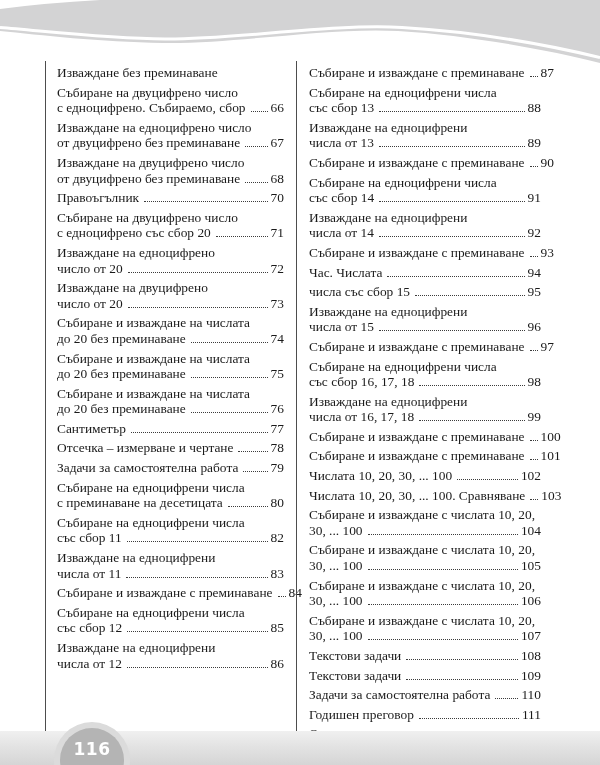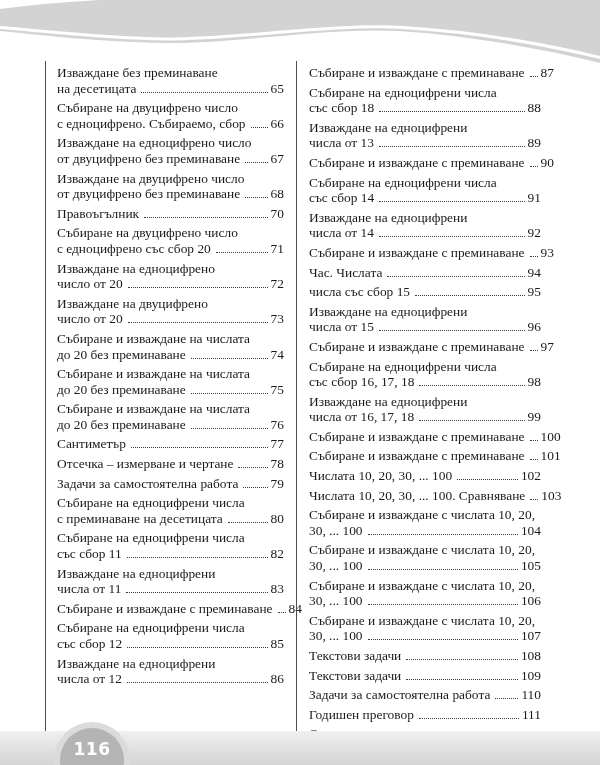--- a/index.html
+++ b/index.html
@@ -73,25 +73,20 @@
   <path d="M0,9 Q45,3 100,0 L600,0 L600,63 C545,49 465,35 398,31 C330,27 235,44 163,43 C100,42 40,35 0,31 Z" fill="#d3d3d4"></path>
   <path d="M0,27.5 C45,31 105,38.5 165,39 C237,39.5 330,23.5 402,27.5 C478,32 548,45 600,57.5" stroke="#ffffff" stroke-width="3" fill="none"></path>
 </svg>
 
 <div class="toc">
     <div class="col">
       <div class="entry">
         <div class="line">
           <span class="t">Изваждане без преминаване</span>
         </div>
-        <div class="line">
-          <span class="t">на десетицата</span>
-          <span class="dots"></span>
-          <span class="pg">65</span>
-        </div>
       </div>
       <div class="entry">
         <div class="line">
           <span class="t">Събиране на двуцифрено число</span>
         </div>
         <div class="line">
           <span class="t">с едноцифрено. Събираемо, сбор</span>
           <span class="dots"></span>
           <span class="pg">66</span>
         </div>
@@ -268,21 +263,21 @@
           <span class="t">Събиране и изваждане с преминаване</span>
           <span class="dots"></span>
           <span class="pg">87</span>
         </div>
       </div>
       <div class="entry">
         <div class="line">
           <span class="t">Събиране на едноцифрени числа</span>
         </div>
         <div class="line">
-          <span class="t">със сбор 18</span>
+          <span class="t">със сбор 13</span>
           <span class="dots"></span>
           <span class="pg">88</span>
         </div>
       </div>
       <div class="entry">
         <div class="line">
           <span class="t">Изваждане на едноцифрени</span>
         </div>
         <div class="line">
           <span class="t">числа от 13</span>

